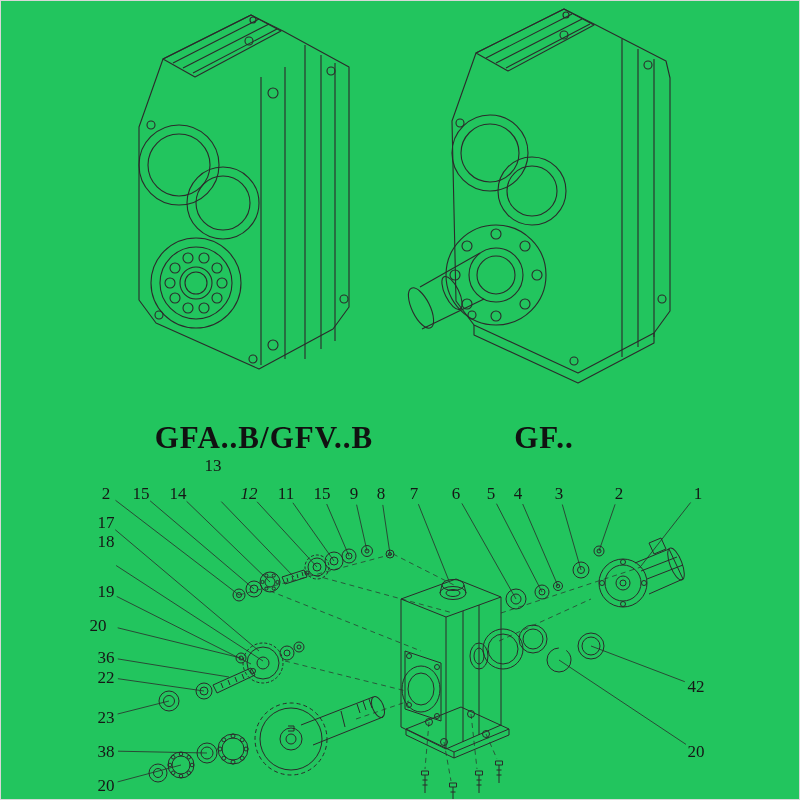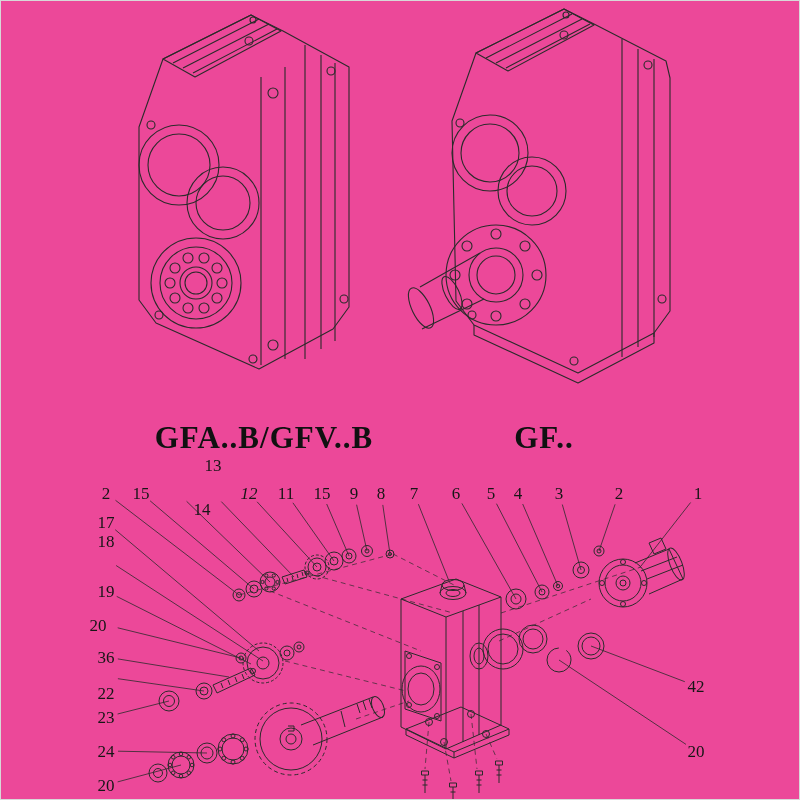--- a/index.html
+++ b/index.html
@@ -1,17 +1,17 @@
 <!DOCTYPE html>
 <html><head>
 <meta charset="utf-8">
 <style>
   html,body{margin:0;padding:0;background:#ffffff;}
   .stage{
-    position:relative;width:800px;height:800px;background:#ec4899;
+    position:relative;width:800px;height:800px;background:#22c55e;
     border:1px solid #d8d8d8;box-sizing:border-box;overflow:hidden;
     font-family:"Liberation Serif", serif;color:#1a1a1a;
   }
   svg{position:absolute;left:0;top:0;}
   .model-label{
     position:absolute;transform:translate(-50%,-50%);
     font-family:"Liberation Serif", serif;font-weight:bold;font-size:31px;
     letter-spacing:1px;color:#111;white-space:nowrap;
   }
   .callout{
@@ -298,40 +298,40 @@
         <line x1="685.0" y1="743.4" x2="558" y2="659"></line>
       </g>
   </svg>
 
   <div class="model-label" style="left:263px;top:437px;">GFA..B/GFV..B</div>
   <div class="model-label" style="left:543px;top:437px;">GF..</div>
 
   <div id="callout-layer">
       <span class="callout" style="left: 105px; top: 492px;">2</span>
       <span class="callout" style="left: 140px; top: 492px;">15</span>
-      <span class="callout" style="left: 177px; top: 508px; margin-left: 24px;">14</span>
+      <span class="callout" style="left: 177px; top: 492px;">14</span>
       <span class="callout" style="left: 212px; top: 464px;">13</span>
       <span class="callout" style="left: 248px; top: 492px; font-style: italic;">12</span>
       <span class="callout" style="left: 285px; top: 492px;">11</span>
       <span class="callout" style="left: 321px; top: 492px;">15</span>
       <span class="callout" style="left: 353px; top: 492px;">9</span>
       <span class="callout" style="left: 380px; top: 492px;">8</span>
       <span class="callout" style="left: 413px; top: 492px;">7</span>
       <span class="callout" style="left: 455px; top: 492px;">6</span>
       <span class="callout" style="left: 490px; top: 492px;">5</span>
       <span class="callout" style="left: 517px; top: 492px;">4</span>
       <span class="callout" style="left: 558px; top: 492px;">3</span>
       <span class="callout" style="left: 618px; top: 492px;">2</span>
       <span class="callout" style="left: 697px; top: 492px;">1</span>
       <span class="callout" style="left: 105px; top: 521px;">17</span>
       <span class="callout" style="left: 105px; top: 540px;">18</span>
       <span class="callout" style="left: 105px; top: 590px;">19</span>
       <span class="callout" style="left: 97px; top: 624px;">20</span>
       <span class="callout" style="left: 105px; top: 656px;">36</span>
-      <span class="callout" style="left: 105px; top: 692px;">22</span>
+      <span class="callout" style="left: 105px; top: 676px;">22</span>
       <span class="callout" style="left: 105px; top: 716px;">23</span>
-      <span class="callout" style="left: 105px; top: 750px;">24</span>
+      <span class="callout" style="left: 105px; top: 750px;">38</span>
       <span class="callout" style="left: 105px; top: 784px;">20</span>
       <span class="callout" style="left: 695px; top: 685px;">42</span>
       <span class="callout" style="left: 695px; top: 750px;">20</span>
     </div>
 
 </div>
 
 </body></html>

